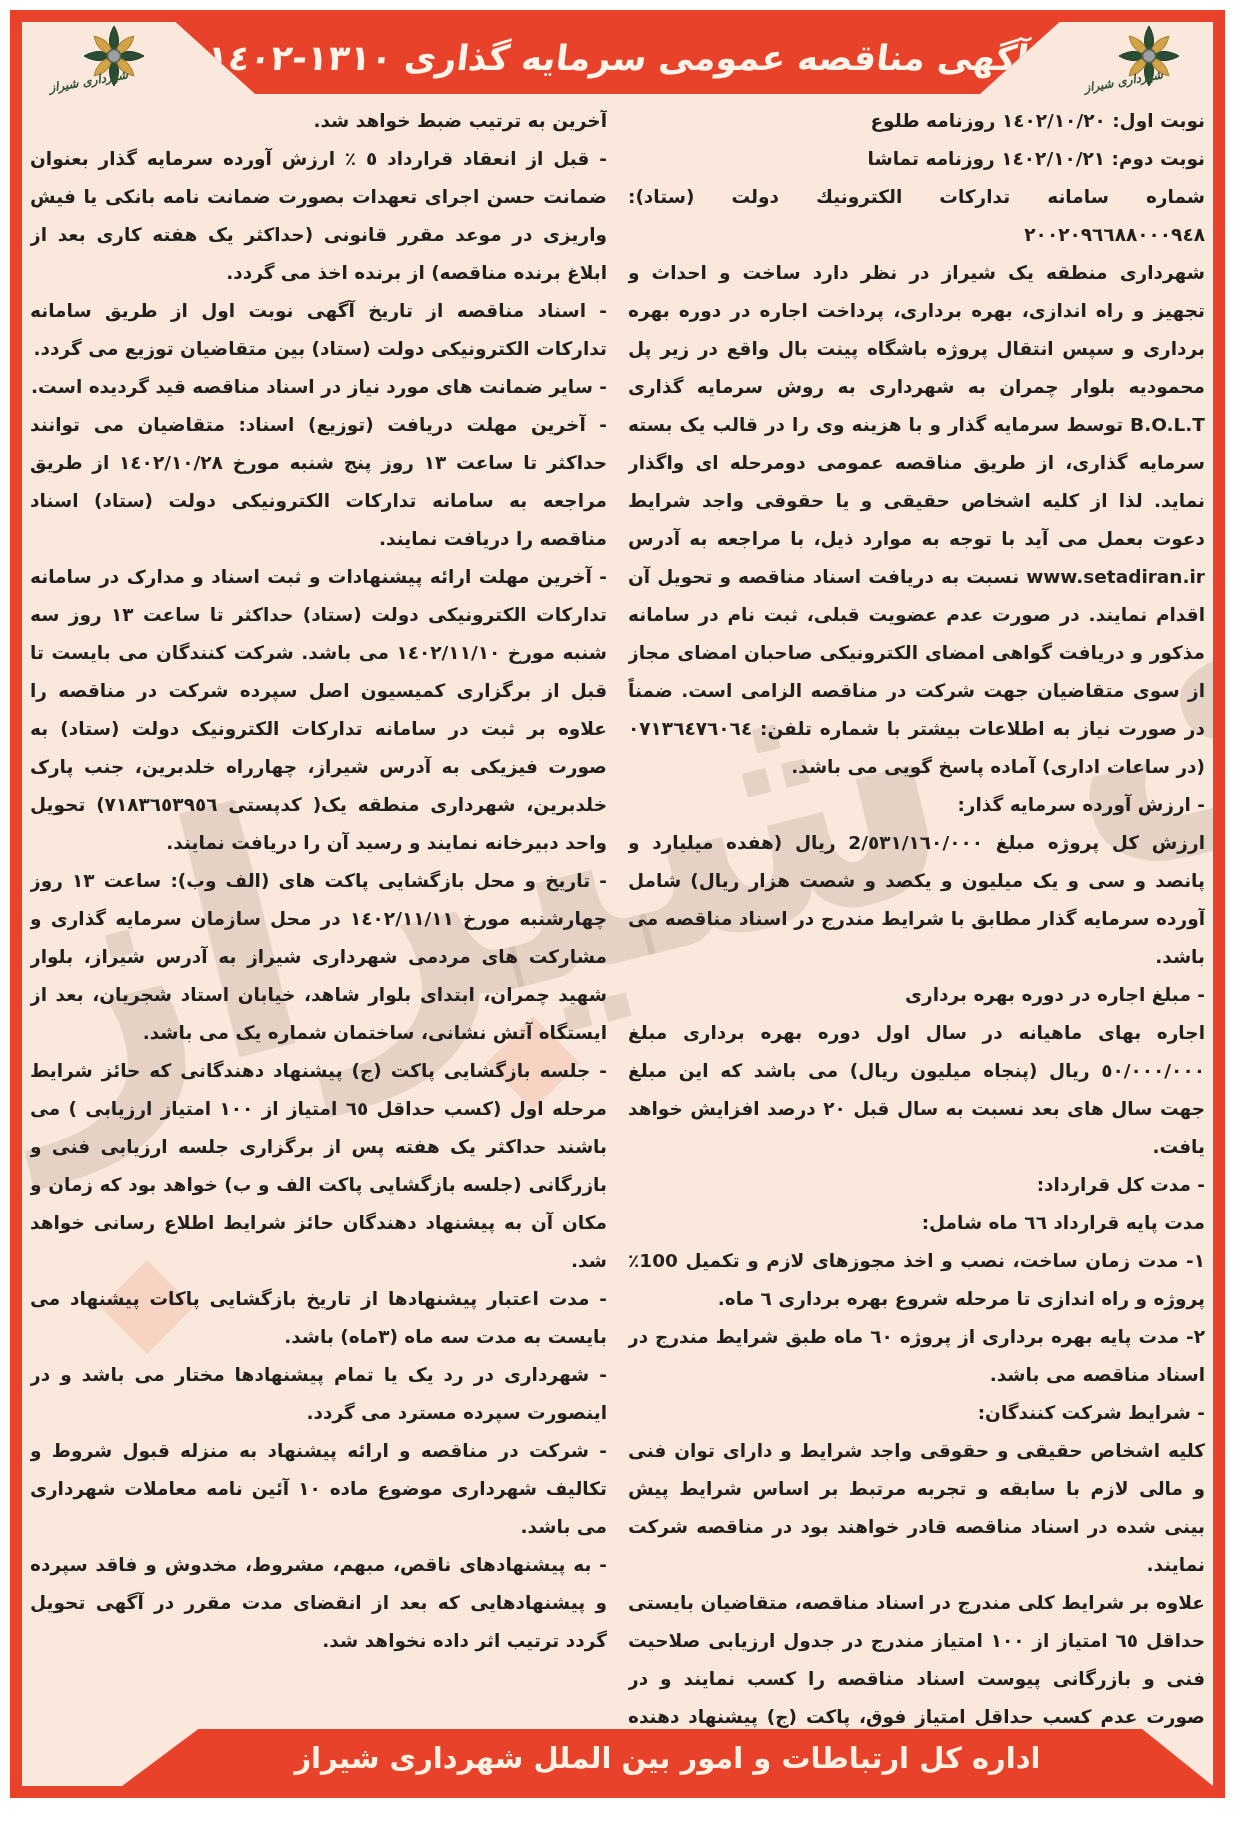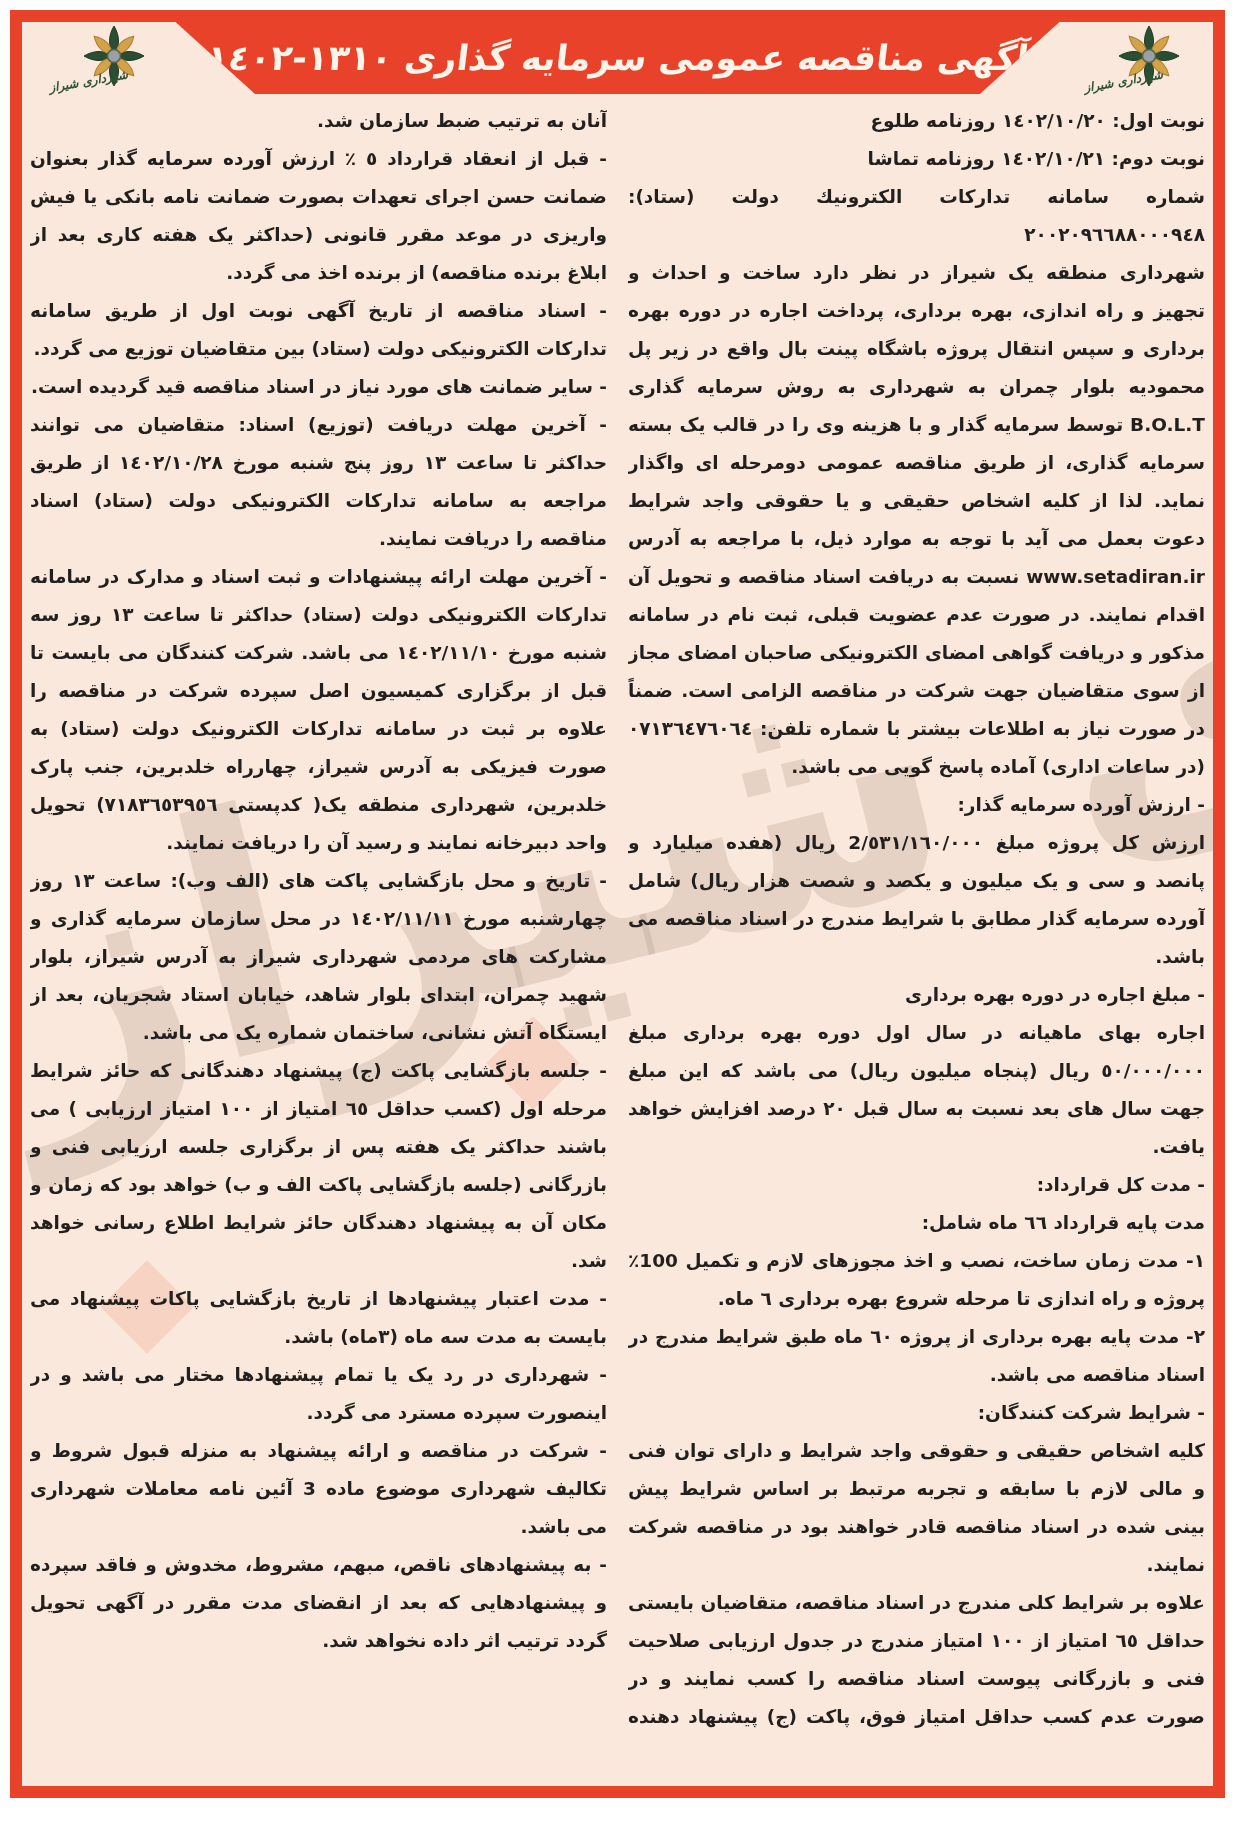--- a/index.html
+++ b/index.html
@@ -124,29 +124,32 @@
     <p>مدت پایه قرارداد ٦٦ ماه شامل:</p>
     <p>١- مدت زمان ساخت، نصب و اخذ مجوزهای لازم و تکمیل 100٪ پروژه و راه اندازی تا مرحله شروع بهره برداری ٦ ماه.</p>
     <p>٢- مدت پایه بهره برداری از پروژه ٦٠ ماه طبق شرایط مندرج در اسناد مناقصه می باشد.</p>
     <p>- شرایط شرکت کنندگان:</p>
     <p>کلیه اشخاص حقیقی و حقوقی واجد شرایط و دارای توان فنی و مالی لازم با سابقه و تجربه مرتبط بر اساس شرایط پیش بینی شده در اسناد مناقصه قادر خواهند بود در مناقصه شرکت نمایند.</p>
     <p>علاوه بر شرایط کلی مندرج در اسناد مناقصه، متقاضیان بایستی حداقل ٦٥ امتیاز از ١٠٠ امتیاز مندرج در جدول ارزیابی صلاحیت فنی و بازرگانی پیوست اسناد مناقصه را کسب نمایند و در صورت عدم کسب حداقل امتیاز فوق، پاکت (ج) پیشنهاد دهنده بازگشایی نخواهد شد.</p>
 
   </div>
 
   <div class="col col-left">
-    <p>آنان به ترتیب ضبط سازمان شد.</p>
+    <p>آخرین به ترتیب ضبط خواهد شد.</p>
     <p>- قبل از انعقاد قرارداد ٥ ٪ ارزش آورده سرمایه گذار بعنوان ضمانت حسن اجرای تعهدات بصورت ضمانت نامه بانکی یا فیش واریزی در موعد مقرر قانونی (حداکثر یک هفته کاری بعد از ابلاغ برنده مناقصه) از برنده اخذ می گردد.</p>
     <p>- اسناد مناقصه از تاریخ آگهی نوبت اول از طریق سامانه تدارکات الکترونیکی دولت (ستاد) بین متقاضیان توزیع می گردد.</p>
     <p>- سایر ضمانت های مورد نیاز در اسناد مناقصه قید گردیده است.</p>
     <p>- آخرین مهلت دریافت (توزیع) اسناد: متقاضیان می توانند حداکثر تا ساعت ١٣ روز پنج شنبه مورخ ١٤٠٢/١٠/٢٨ از طریق مراجعه به سامانه تدارکات الکترونیکی دولت (ستاد) اسناد مناقصه را دریافت نمایند.</p>
     <p>- آخرین مهلت ارائه پیشنهادات و ثبت اسناد و مدارک در سامانه تدارکات الکترونیکی دولت (ستاد) حداکثر تا ساعت ١٣ روز سه شنبه مورخ ١٤٠٢/١١/١٠ می باشد. شرکت کنندگان می بایست تا قبل از برگزاری کمیسیون اصل سپرده شرکت در مناقصه را علاوه بر ثبت در سامانه تدارکات الکترونیک دولت (ستاد) به صورت فیزیکی به آدرس شیراز، چهارراه خلدبرین، جنب پارک خلدبرین، شهرداری منطقه یک( کدپستی ٧١٨٣٦٥٣٩٥٦) تحویل واحد دبیرخانه نمایند و رسید آن را دریافت نمایند.</p>
     <p>- تاریخ و محل بازگشایی پاکت های (الف وب): ساعت ١٣ روز چهارشنبه مورخ ١٤٠٢/١١/١١ در محل سازمان سرمایه گذاری و مشارکت های مردمی شهرداری شیراز به آدرس شیراز، بلوار شهید چمران، ابتدای بلوار شاهد، خیابان استاد شجریان، بعد از ایستگاه آتش نشانی، ساختمان شماره یک می باشد.</p>
     <p>- جلسه بازگشایی پاکت (ج) پیشنهاد دهندگانی که حائز شرایط مرحله اول (کسب حداقل ٦٥ امتیاز از ١٠٠ امتیاز ارزیابی ) می باشند حداکثر یک هفته پس از برگزاری جلسه ارزیابی فنی و بازرگانی (جلسه بازگشایی پاکت الف و ب) خواهد بود که زمان و مکان آن به پیشنهاد دهندگان حائز شرایط اطلاع رسانی خواهد شد.</p>
     <p>- مدت اعتبار پیشنهادها از تاریخ بازگشایی پاکات پیشنهاد می بایست به مدت سه ماه (٣ماه) باشد.</p>
     <p>- شهرداری در رد یک یا تمام پیشنهادها مختار می باشد و در اینصورت سپرده مسترد می گردد.</p>
-    <p>- شرکت در مناقصه و ارائه پیشنهاد به منزله قبول شروط و تکالیف شهرداری موضوع ماده 3 آئین نامه معاملات شهرداری می باشد.</p>
+    <p>- شرکت در مناقصه و ارائه پیشنهاد به منزله قبول شروط و تکالیف شهرداری موضوع ماده ١٠ آئین نامه معاملات شهرداری می باشد.</p>
     <p>- به پیشنهادهای ناقص، مبهم، مشروط، مخدوش و فاقد سپرده و پیشنهادهایی که بعد از انقضای مدت مقرر در آگهی تحویل گردد ترتیب اثر داده نخواهد شد.</p>
 
   </div>
 
+  <div class="footer-band">
+    <span class="footer-label">اداره کل ارتباطات و امور بین الملل شهرداری شیراز</span>
+  </div>
 
 </div>
 
 </body></html>

